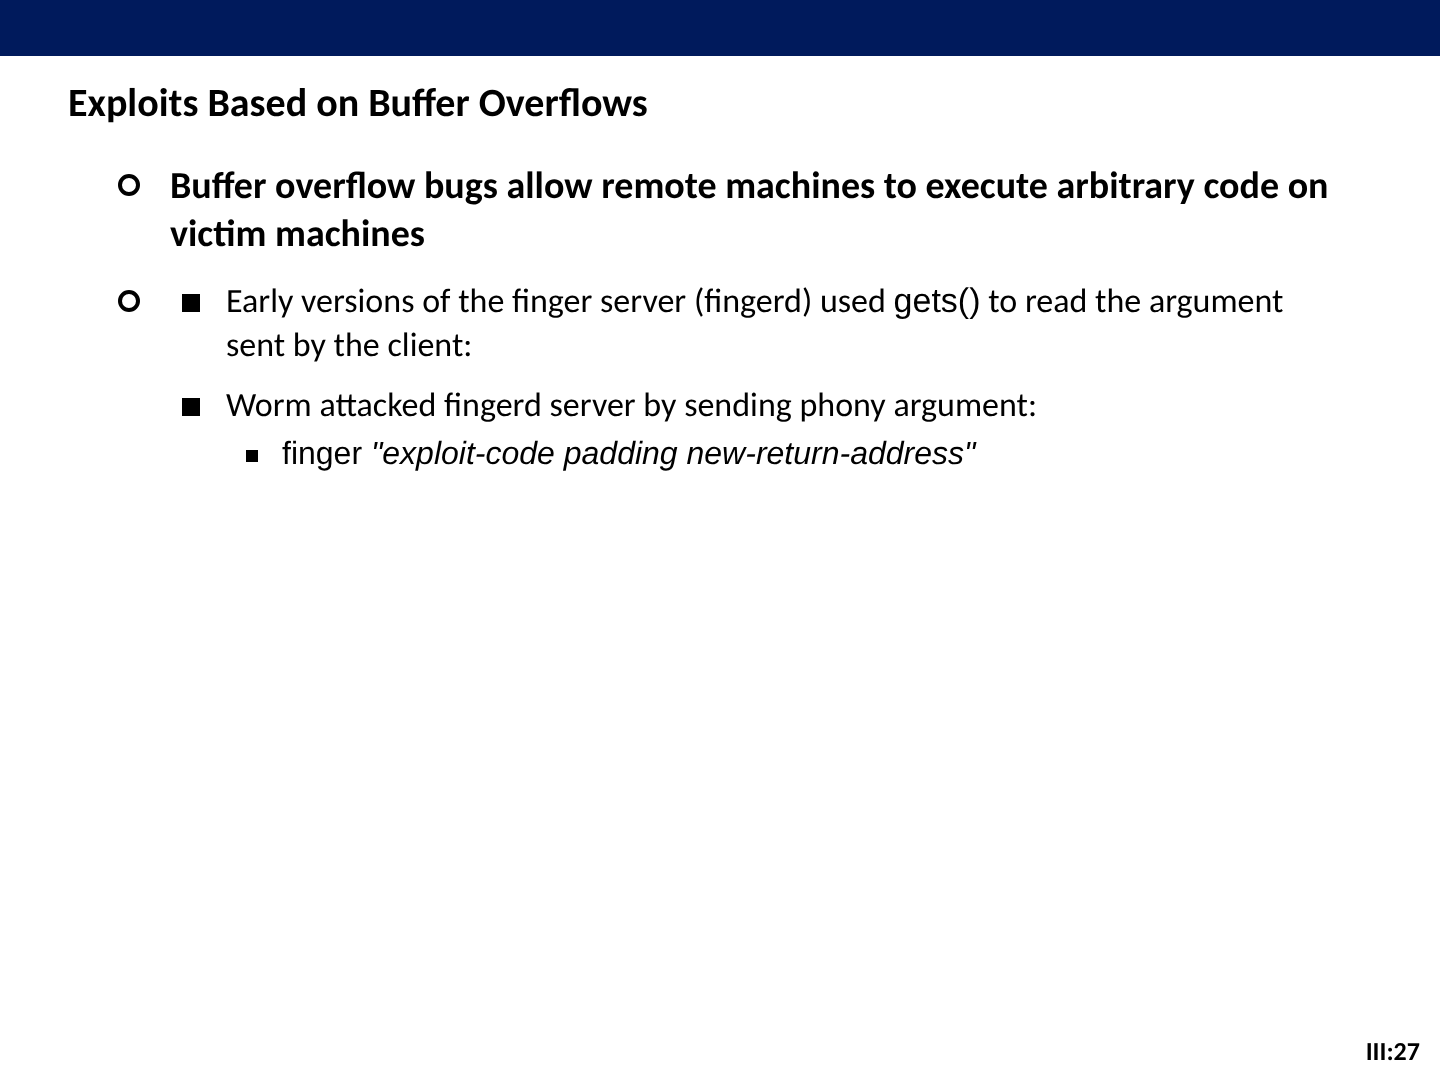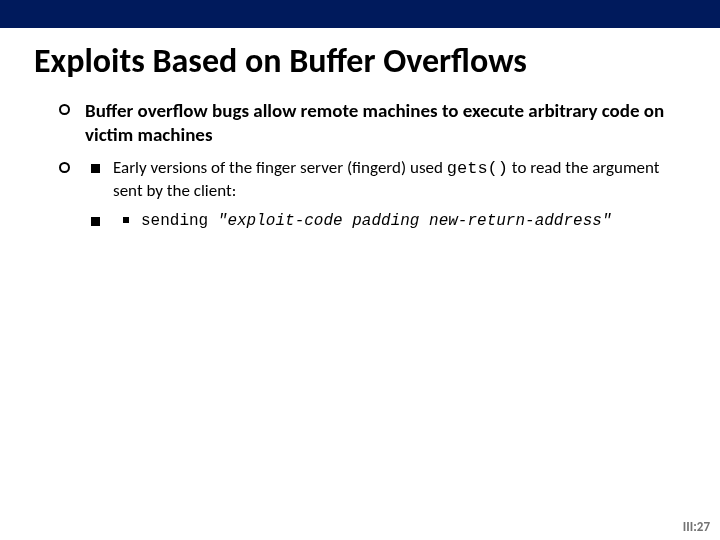--- a/index.html
+++ b/index.html
@@ -1,50 +1,51 @@
 <!DOCTYPE html>
 <html><head>
 <meta charset="utf-8">
 <style>
 html,body{margin:0;padding:0;width:720px;height:540px;font-family:Calibri,Arial,sans-serif;color:#000;position:relative;background:#fff}
 .band{background:#001a5c;height:28px;width:100%}
-.title{font-size:34px;font-weight:700;margin:12px 0 18px 34px}
+.title{font-size:20px;font-weight:700;margin:12px 0 18px 34px}
 .main{margin:0 40px 0 48px}
 ul.lvl1{list-style:none;padding:0;margin:11px}
 ul.lvl1>li{position:relative;padding-left:26px;margin-bottom:10px;font-size:19px;line-height:1.25}
 ul.lvl1>li::before{content:"";position:absolute;left:0;top:5px;width:11px;height:11px;border:2px solid #000;border-radius:50%;box-sizing:border-box}
 .pt1{font-weight:700}
 .pt2-head{font-weight:700}
 ul.lvl2{list-style:none;padding:0;margin:6px 0 0 6px;font-size:17px;font-weight:400}
 ul.lvl2>li{position:relative;padding-left:22px;margin-bottom:8px;line-height:1.3}
 ul.lvl2>li::before{content:"";position:absolute;left:0;top:7px;width:9px;height:9px;background:#000}
 ul.lvl3{list-style:none;padding:0;margin:4px 0 0 10px;font-size:16px}
 ul.lvl3>li{position:relative;padding-left:18px;margin-bottom:4px;line-height:1.3}
 ul.lvl3>li::before{content:"";position:absolute;left:0;top:7px;width:6px;height:6px;background:#000}
-.mono{font-family:Liberation Mono, monospace}
+.mono{font-family:Liberation Sans, sans-serif}
 .ital{font-style:italic}
-.pagenum{position:absolute;bottom:6px;right:10px;font-size:13px;font-weight:700;color:#737373}
+.pagenum{position:absolute;bottom:6px;right:10px;font-size:13px;font-weight:700;color:#000000}
 </style>
 </head>
 <body>
 
 <div class="band"></div>
 <div class="title">Exploits Based on Buffer Overflows</div>
 
 <div class="main">
 <ul class="lvl1">
   <li class="pt1">Buffer overflow bugs allow remote machines to execute arbitrary code on victim machines</li>
   <li>
     <ul class="lvl2">
       <li>
         <span>Early versions of the finger server (fingerd) used </span><span class="mono">gets()</span><span> to read the argument sent by the client:</span>
       </li>
       <li>
+        <span>Worm attacked fingerd server by sending phony argument:</span>
         <ul class="lvl3">
-          <li><span class="mono">sending </span><span class="mono ital">"exploit-code  padding  new-return-address"</span></li>
+          <li><span class="mono">finger </span><span class="mono ital">"exploit-code  padding  new-return-address"</span></li>
         </ul>
       </li>
     </ul>
   </li>
 </ul>
 </div>
 
 <div class="pagenum">III:27</div>
 
 </body></html>

